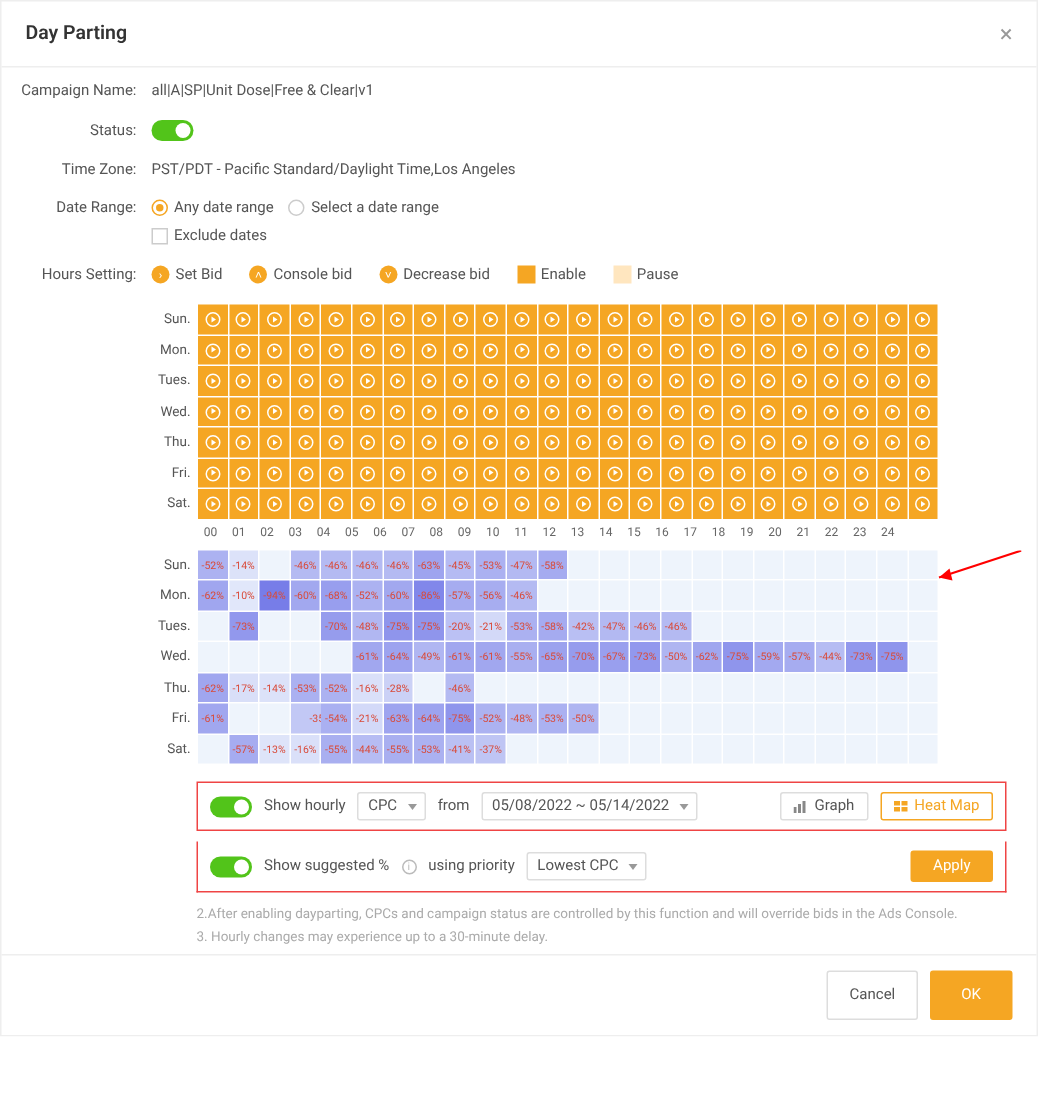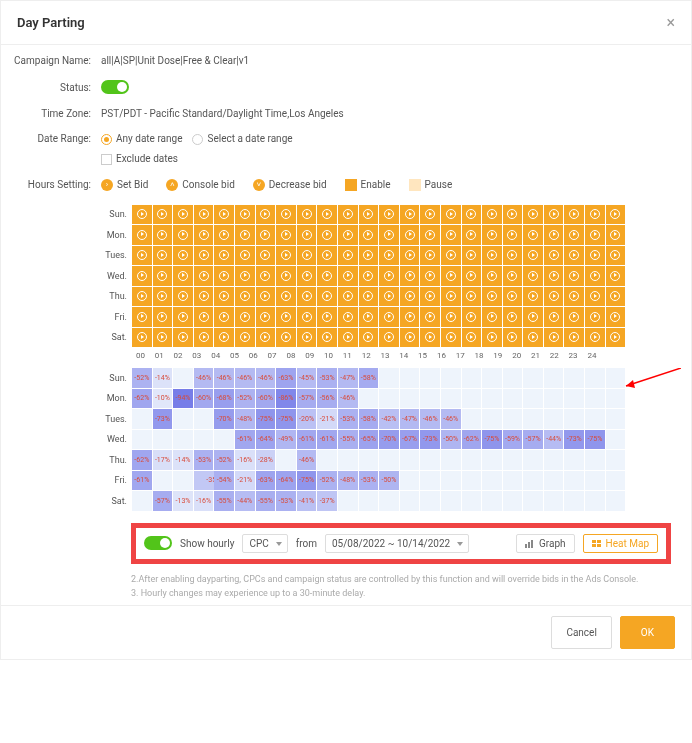--- a/index.html
+++ b/index.html
@@ -177,21 +177,21 @@
   .heat-scale .v { text-align: right; }
   .arrow {
     position: absolute;
     right: -10px;
     top: 0;
   }
   .arrow svg { width: 60px; height: 40px; }
   .toolbar {
     margin: 12px 0 8px 30px;
     padding: 6px 8px;
-    border: 5px solid #ef4444;
+    border: 1px solid #ef4444;
     display: flex;
     align-items: center;
     gap: 8px;
     font-size: 10px;
     color: #555;
     flex-wrap: wrap;
   }
   .select {
     border: 1px solid #ddd;
     padding: 3px 18px 3px 6px;
@@ -1052,41 +1052,50 @@
               <polygon points="5,18 12,12 14,20" fill="#ff0000"></polygon>
             </svg>
         </div>
       </div>
 
       <div class="toolbar">
         <span class="toggle"></span>
         <span>Show hourly</span>
         <span class="select">CPC</span>
         <span>from</span>
-        <span class="select" style="min-width:140px">05/08/2022 ~ 10/14/2022</span>
+        <span class="select" style="min-width:140px">05/08/2022 ~ 05/14/2022</span>
         <span style="flex:1"></span>
         <span class="btn">
           <span class="graph-icon"><svg viewBox="0 0 10 8">
                 <rect x="0" y="4" width="2" height="4" fill="#888"></rect>
                 <rect x="3" y="2" width="2" height="6" fill="#888"></rect>
                 <rect x="6" y="0" width="2" height="8" fill="#888"></rect>
               </svg></span>
           <span>Graph</span>
         </span>
         <span class="btn active">
           <span class="graph-icon"><svg viewBox="0 0 10 8">
                 <rect x="0" y="0" width="4" height="3" fill="#f5a623"></rect>
                 <rect x="5" y="0" width="4" height="3" fill="#f5a623"></rect>
                 <rect x="0" y="4" width="4" height="3" fill="#f5a623"></rect>
                 <rect x="5" y="4" width="4" height="3" fill="#f5a623"></rect>
               </svg></span>
           <span>Heat Map</span>
         </span>
       </div>
 
+      <div class="toolbar" style="border-top:none;margin-top:-1px;">
+        <span class="toggle"></span>
+        <span>Show suggested %</span>
+        <span class="info-icon">i</span>
+        <span>using priority</span>
+        <span class="select" style="min-width:80px">Lowest CPC</span>
+        <span style="flex:1"></span>
+        <span class="btn primary">Apply</span>
+      </div>
 
       <div class="notes">
         <div>2.After enabling dayparting, CPCs and campaign status are controlled by this function and will override bids in the Ads Console.</div>
         <div>3. Hourly changes may experience up to a 30-minute delay.</div>
       </div>
     </div>
 
   </div>
 
   <div class="footer">

